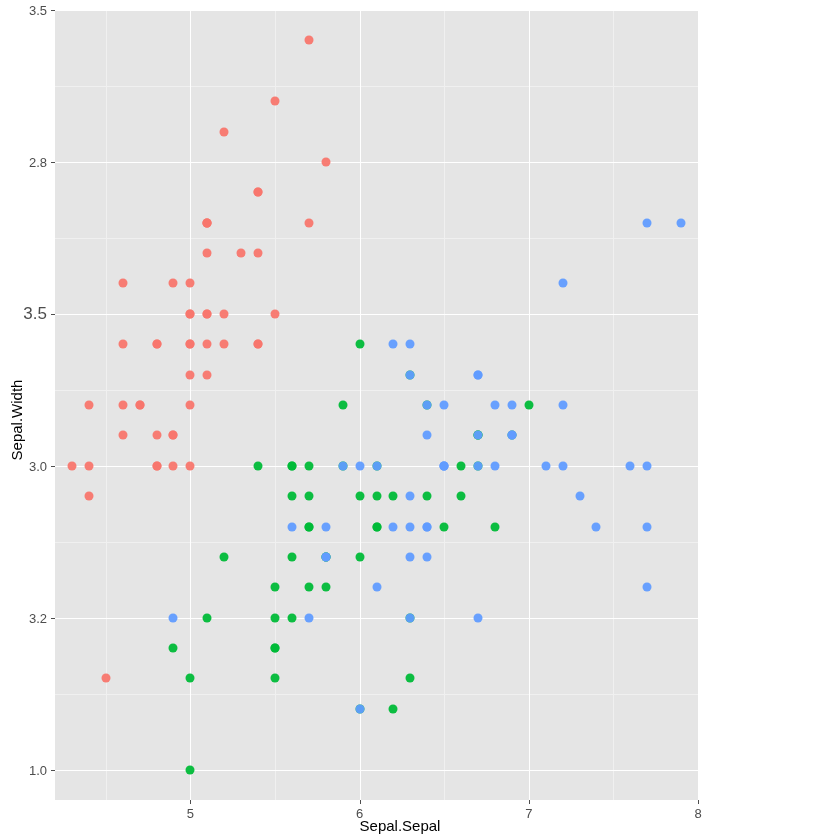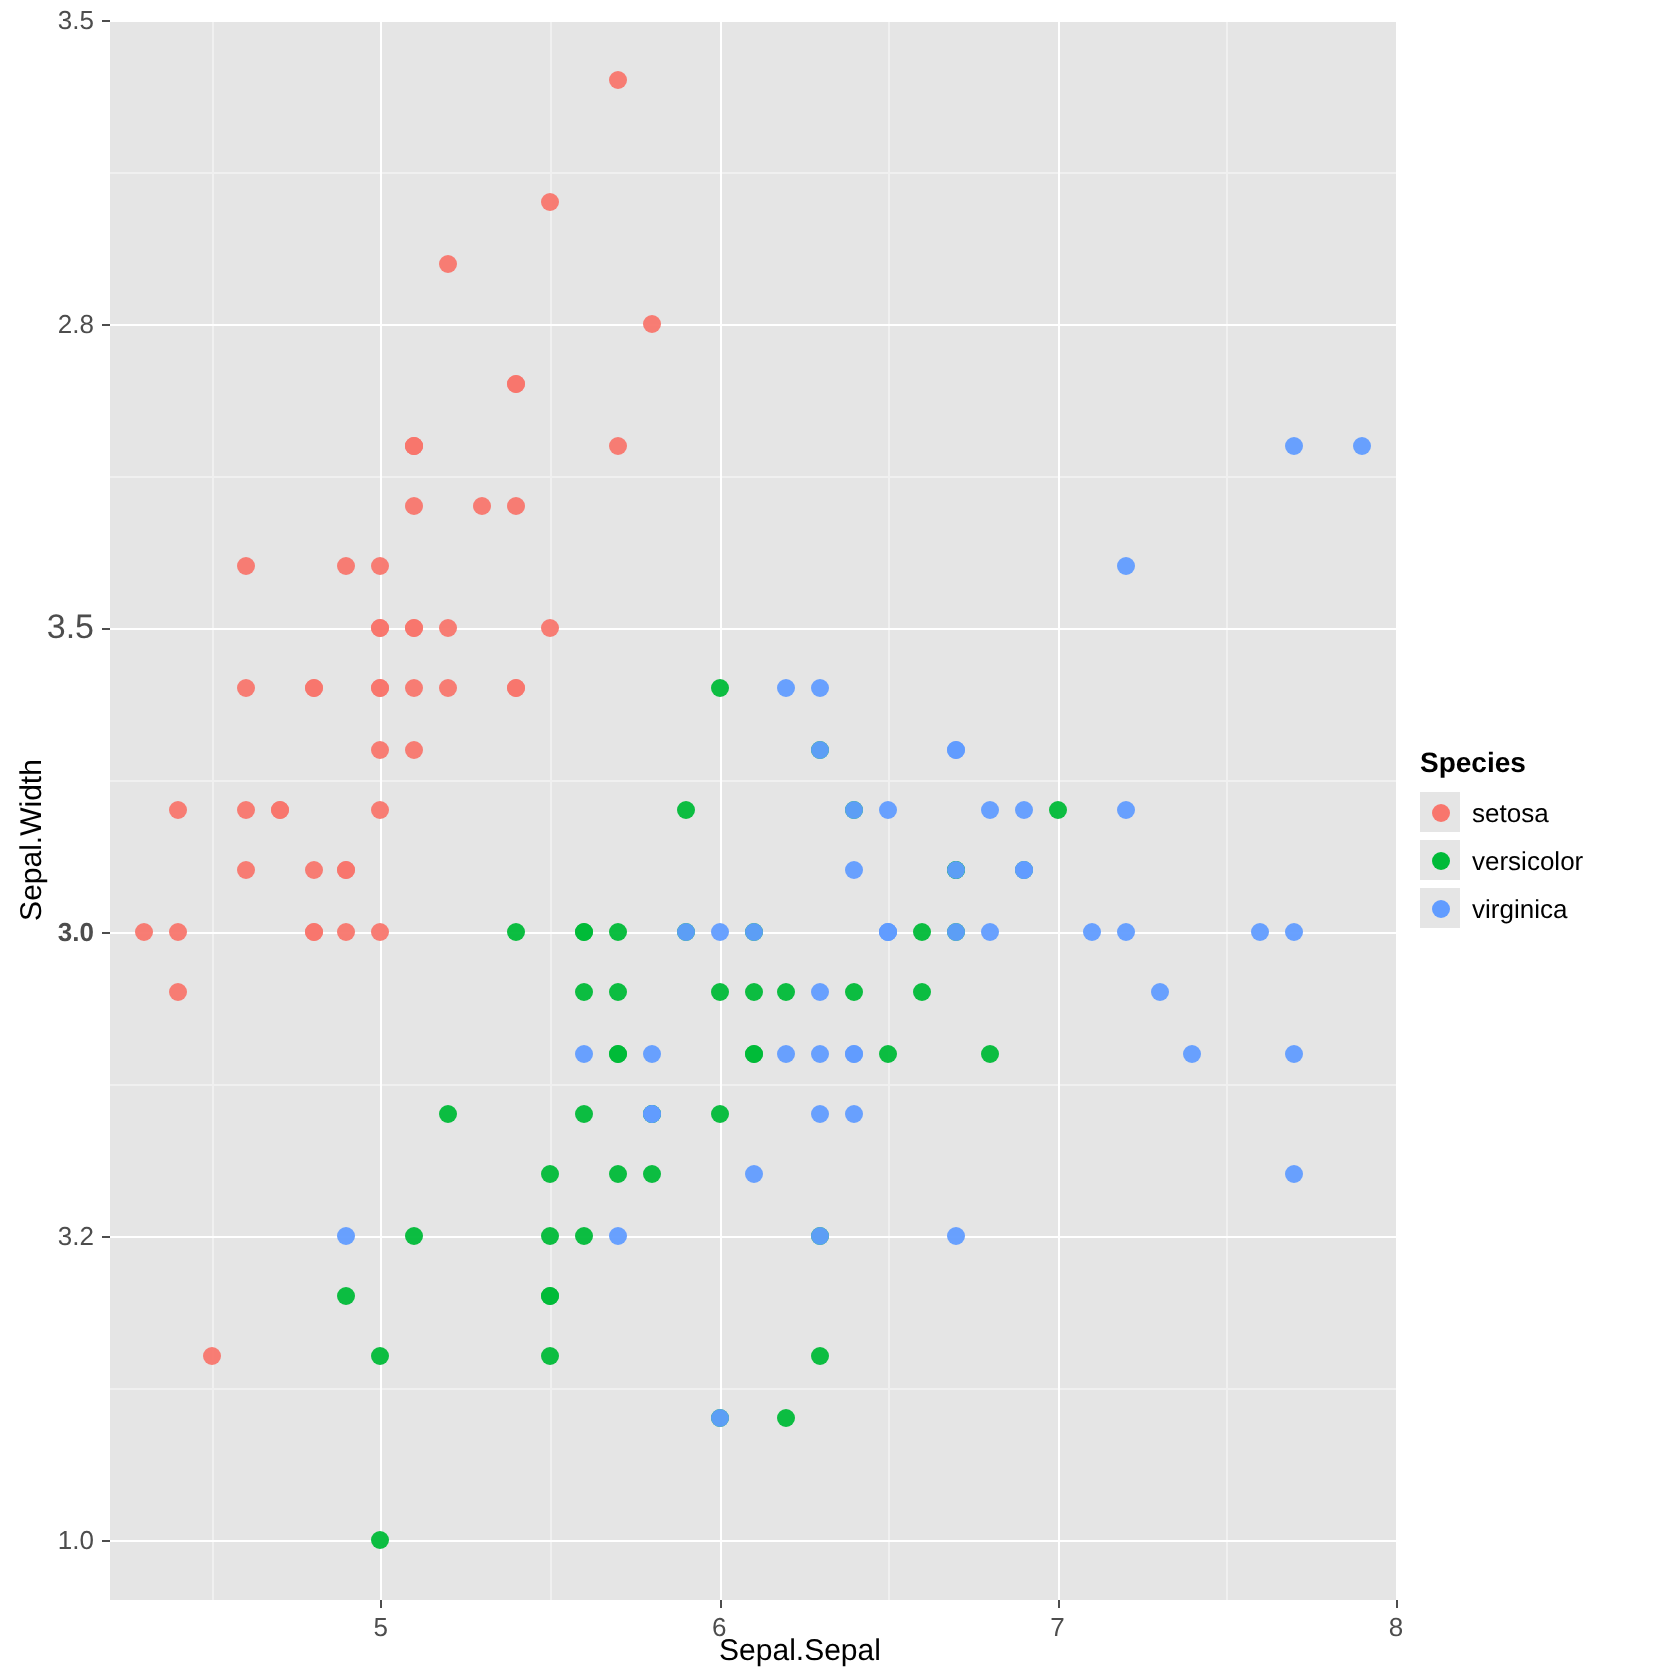--- a/index.html
+++ b/index.html
@@ -270,55 +270,34 @@
       <div class="point" style="left: 423.026px; top: 364.615px; background: rgb(97, 156, 255);"></div>
       <div class="point" style="left: 423.026px; top: 455.769px; background: rgb(97, 156, 255);"></div>
       <div class="point" style="left: 355.342px; top: 607.692px; background: rgb(97, 156, 255);"></div>
       <div class="point" style="left: 389.184px; top: 455.769px; background: rgb(97, 156, 255);"></div>
       <div class="point" style="left: 338.421px; top: 334.231px; background: rgb(97, 156, 255);"></div>
       <div class="point" style="left: 287.658px; top: 455.769px; background: rgb(97, 156, 255);"></div>
     </div>
 
   <div class="x-axis-title">Sepal.Sepal</div>
 
-  <div class="legend">
-    <div class="legend-title">Species</div>
-    <div class="legend-item">
-      <span class="legend-key">
-          <span class="legend-dot" id="legdot-0" style="background: rgb(248, 118, 109);"></span>
-        </span>
-      <span>setosa</span>
-    </div>
-    <div class="legend-item">
-      <span class="legend-key">
-          <span class="legend-dot" id="legdot-1" style="background: rgb(0, 186, 56);"></span>
-        </span>
-      <span>versicolor</span>
-    </div>
-    <div class="legend-item">
-      <span class="legend-key">
-          <span class="legend-dot" id="legdot-2" style="background: rgb(97, 156, 255);"></span>
-        </span>
-      <span>virginica</span>
-    </div>
-  </div>
 
 <div class="tick-mark" style="left: 190.368px; top: 800px; width: 1px; height: 4px;"></div>
     <div style="position: absolute; left: 190.368px; top: 806px; transform: translateX(-50%); font-size: 13px; color: rgb(77, 77, 77);">5</div>
     <div class="tick-mark" style="left: 359.579px; top: 800px; width: 1px; height: 4px;"></div>
     <div style="position: absolute; left: 359.579px; top: 806px; transform: translateX(-50%); font-size: 13px; color: rgb(77, 77, 77);">6</div>
     <div class="tick-mark" style="left: 528.789px; top: 800px; width: 1px; height: 4px;"></div>
     <div style="position: absolute; left: 528.789px; top: 806px; transform: translateX(-50%); font-size: 13px; color: rgb(77, 77, 77);">7</div>
     <div class="tick-mark" style="left: 698px; top: 800px; width: 1px; height: 4px;"></div>
     <div style="position: absolute; left: 698px; top: 806px; transform: translateX(-50%); font-size: 13px; color: rgb(77, 77, 77);">8</div>
     <div class="tick-mark" style="left: 51px; top: 769.615px; width: 4px; height: 1px;"></div>
     <div style="position: absolute; left: 47px; top: 769.615px; transform: translate(-100%, -50%); font-size: 13px; color: rgb(77, 77, 77);">1.0</div>
     <div class="tick-mark" style="left: 51px; top: 617.692px; width: 4px; height: 1px;"></div>
     <div style="position: absolute; left: 47px; top: 617.692px; transform: translate(-100%, -50%); font-size: 13px; color: rgb(77, 77, 77);">3.2</div>
     <div class="tick-mark" style="left: 51px; top: 465.769px; width: 4px; height: 1px;"></div>
-    <div style="position: absolute; left: 47px; top: 465.769px; transform: translate(-100%, -50%); font-size: 13px; color: rgb(77, 77, 77); font-weight: bold;">3.0</div>
+    <div style="position: absolute; left: 47px; top: 465.769px; transform: translate(-100%, -50%); font-size: 13px; color: rgb(77, 77, 77);">3.0</div>
     <div class="tick-mark" style="left: 51px; top: 313.846px; width: 4px; height: 1px;"></div>
     <div style="position: absolute; left: 47px; top: 313.846px; transform: translate(-100%, -50%); font-size: 17px; color: rgb(77, 77, 77);">3.5</div>
     <div class="tick-mark" style="left: 51px; top: 161.923px; width: 4px; height: 1px;"></div>
     <div style="position: absolute; left: 47px; top: 161.923px; transform: translate(-100%, -50%); font-size: 13px; color: rgb(77, 77, 77);">2.8</div>
     <div class="tick-mark" style="left: 51px; top: 10px; width: 4px; height: 1px;"></div>
     <div style="position: absolute; left: 47px; top: 10px; transform: translate(-100%, -50%); font-size: 13px; color: rgb(77, 77, 77);">3.5</div>
   </div>
 
 </body></html>

